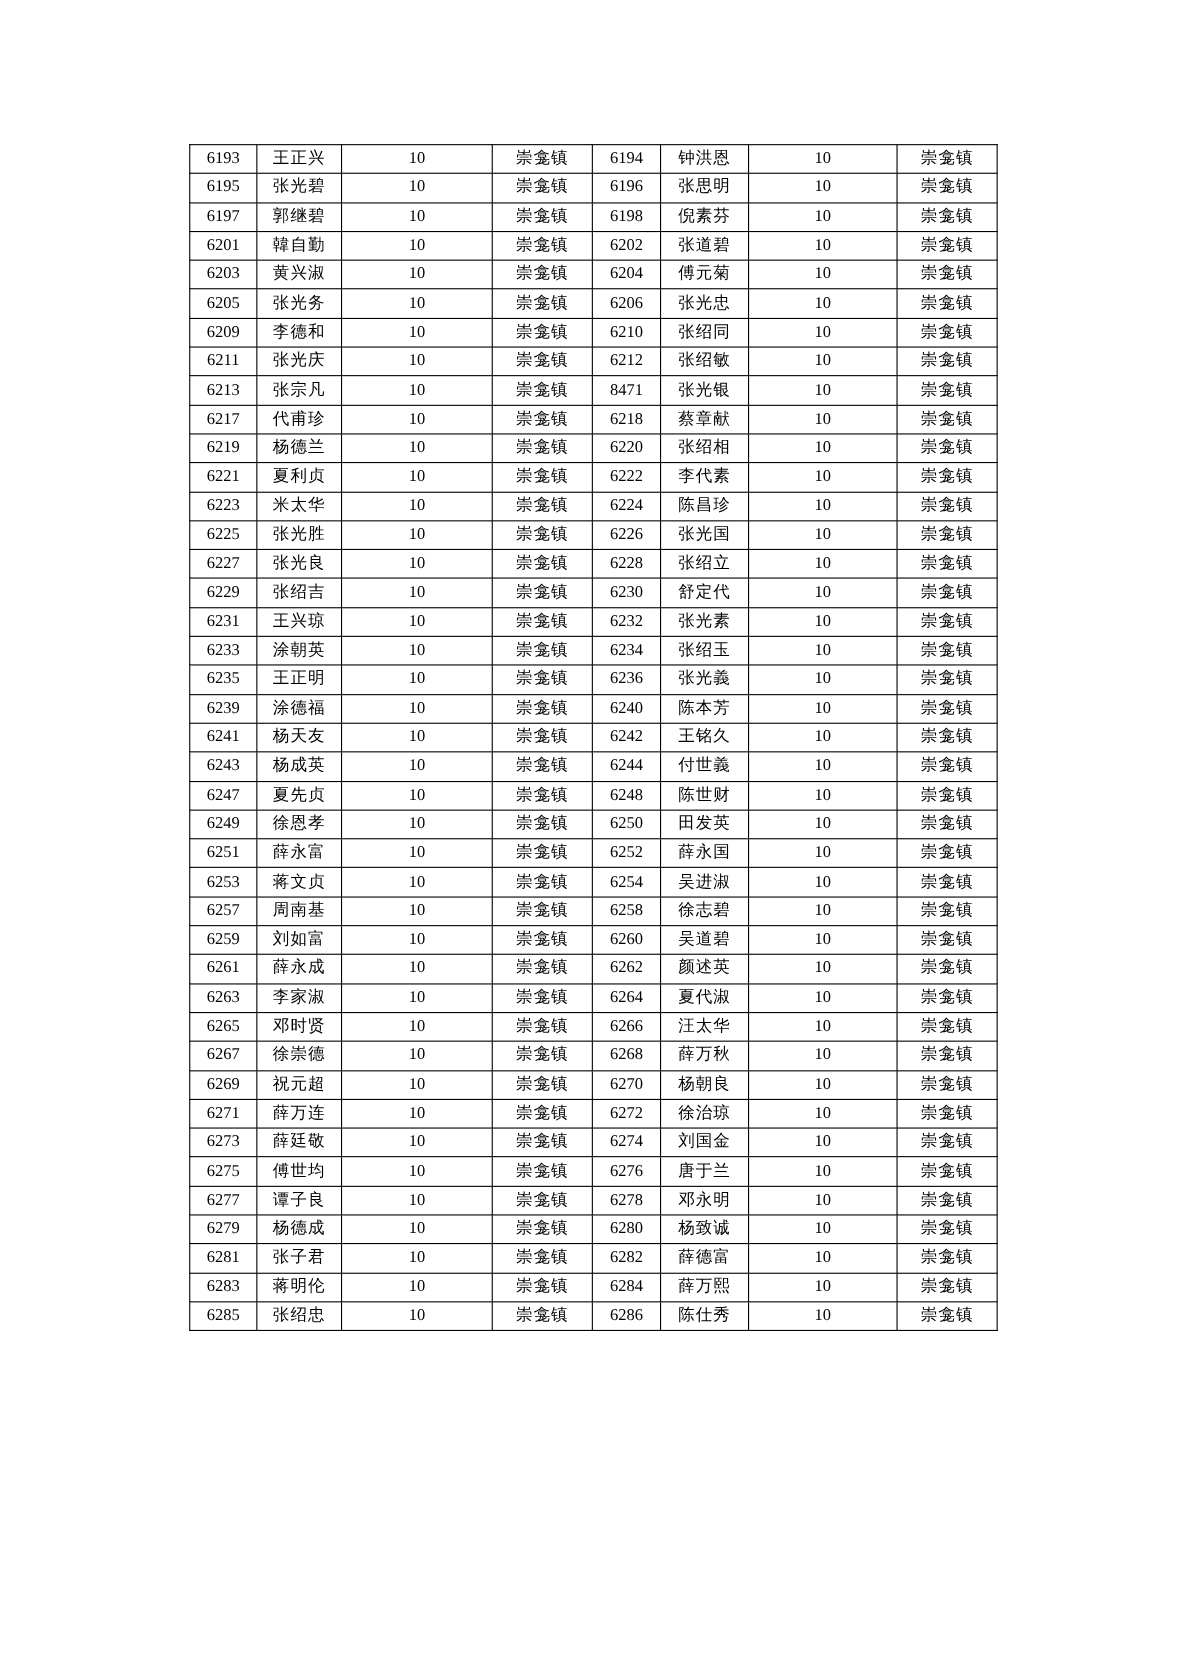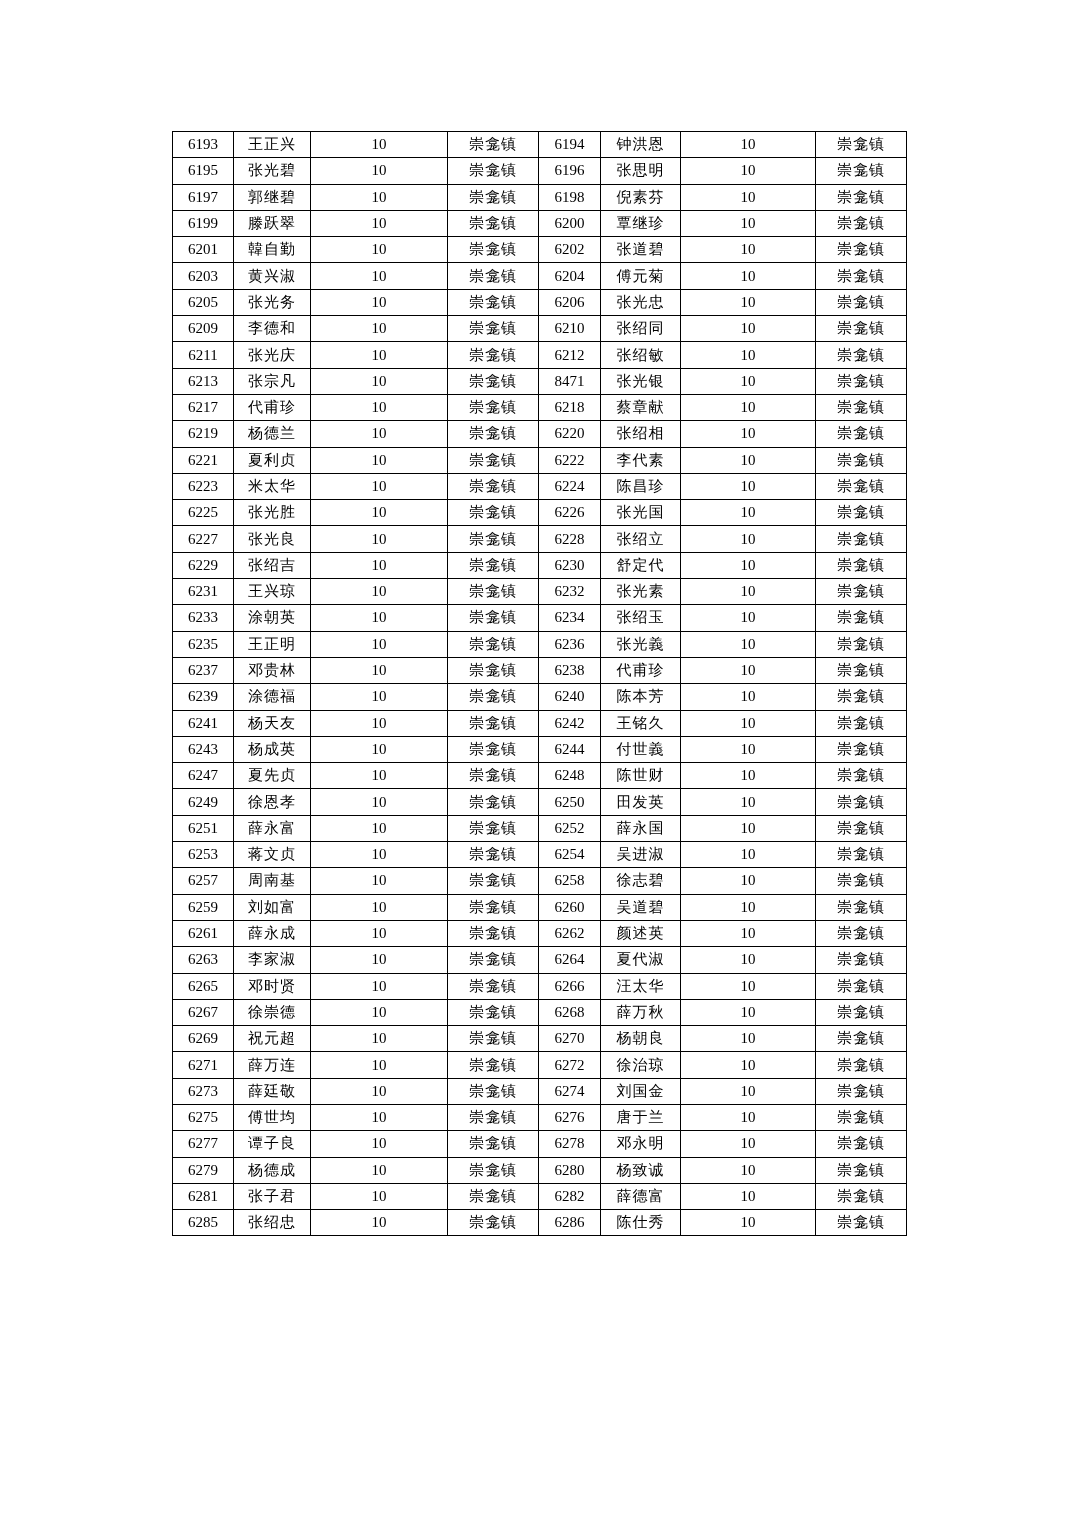--- a/index.html
+++ b/index.html
@@ -84,30 +84,20 @@
           <td data-name="serial-cell">6197</td>
           <td data-name="name-cell">郭继碧</td>
           <td data-name="amount-cell">10</td>
           <td data-name="town-cell">崇龛镇</td>
           <td data-name="serial-cell">6198</td>
           <td data-name="name-cell">倪素芬</td>
           <td data-name="amount-cell">10</td>
           <td data-name="town-cell">崇龛镇</td>
         </tr>
         <tr data-name="table-row">
-          <td data-name="serial-cell">6199</td>
-          <td data-name="name-cell">滕跃翠</td>
-          <td data-name="amount-cell">10</td>
-          <td data-name="town-cell">崇龛镇</td>
-          <td data-name="serial-cell">6200</td>
-          <td data-name="name-cell">覃继珍</td>
-          <td data-name="amount-cell">10</td>
-          <td data-name="town-cell">崇龛镇</td>
-        </tr>
-        <tr data-name="table-row">
           <td data-name="serial-cell">6201</td>
           <td data-name="name-cell">韓自勤</td>
           <td data-name="amount-cell">10</td>
           <td data-name="town-cell">崇龛镇</td>
           <td data-name="serial-cell">6202</td>
           <td data-name="name-cell">张道碧</td>
           <td data-name="amount-cell">10</td>
           <td data-name="town-cell">崇龛镇</td>
         </tr>
         <tr data-name="table-row">
@@ -254,30 +244,20 @@
           <td data-name="serial-cell">6235</td>
           <td data-name="name-cell">王正明</td>
           <td data-name="amount-cell">10</td>
           <td data-name="town-cell">崇龛镇</td>
           <td data-name="serial-cell">6236</td>
           <td data-name="name-cell">张光義</td>
           <td data-name="amount-cell">10</td>
           <td data-name="town-cell">崇龛镇</td>
         </tr>
         <tr data-name="table-row">
-          <td data-name="serial-cell">6237</td>
-          <td data-name="name-cell">邓贵林</td>
-          <td data-name="amount-cell">10</td>
-          <td data-name="town-cell">崇龛镇</td>
-          <td data-name="serial-cell">6238</td>
-          <td data-name="name-cell">代甫珍</td>
-          <td data-name="amount-cell">10</td>
-          <td data-name="town-cell">崇龛镇</td>
-        </tr>
-        <tr data-name="table-row">
           <td data-name="serial-cell">6239</td>
           <td data-name="name-cell">涂德福</td>
           <td data-name="amount-cell">10</td>
           <td data-name="town-cell">崇龛镇</td>
           <td data-name="serial-cell">6240</td>
           <td data-name="name-cell">陈本芳</td>
           <td data-name="amount-cell">10</td>
           <td data-name="town-cell">崇龛镇</td>
         </tr>
         <tr data-name="table-row">
@@ -460,20 +440,30 @@
           <td data-name="amount-cell">10</td>
           <td data-name="town-cell">崇龛镇</td>
         </tr>
         <tr data-name="table-row">
           <td data-name="serial-cell">6281</td>
           <td data-name="name-cell">张子君</td>
           <td data-name="amount-cell">10</td>
           <td data-name="town-cell">崇龛镇</td>
           <td data-name="serial-cell">6282</td>
           <td data-name="name-cell">薛德富</td>
+          <td data-name="amount-cell">10</td>
+          <td data-name="town-cell">崇龛镇</td>
+        </tr>
+        <tr data-name="table-row">
+          <td data-name="serial-cell">6283</td>
+          <td data-name="name-cell">蒋明伦</td>
+          <td data-name="amount-cell">10</td>
+          <td data-name="town-cell">崇龛镇</td>
+          <td data-name="serial-cell">6284</td>
+          <td data-name="name-cell">薛万熙</td>
           <td data-name="amount-cell">10</td>
           <td data-name="town-cell">崇龛镇</td>
         </tr>
         <tr data-name="table-row">
           <td data-name="serial-cell">6285</td>
           <td data-name="name-cell">张绍忠</td>
           <td data-name="amount-cell">10</td>
           <td data-name="town-cell">崇龛镇</td>
           <td data-name="serial-cell">6286</td>
           <td data-name="name-cell">陈仕秀</td>

